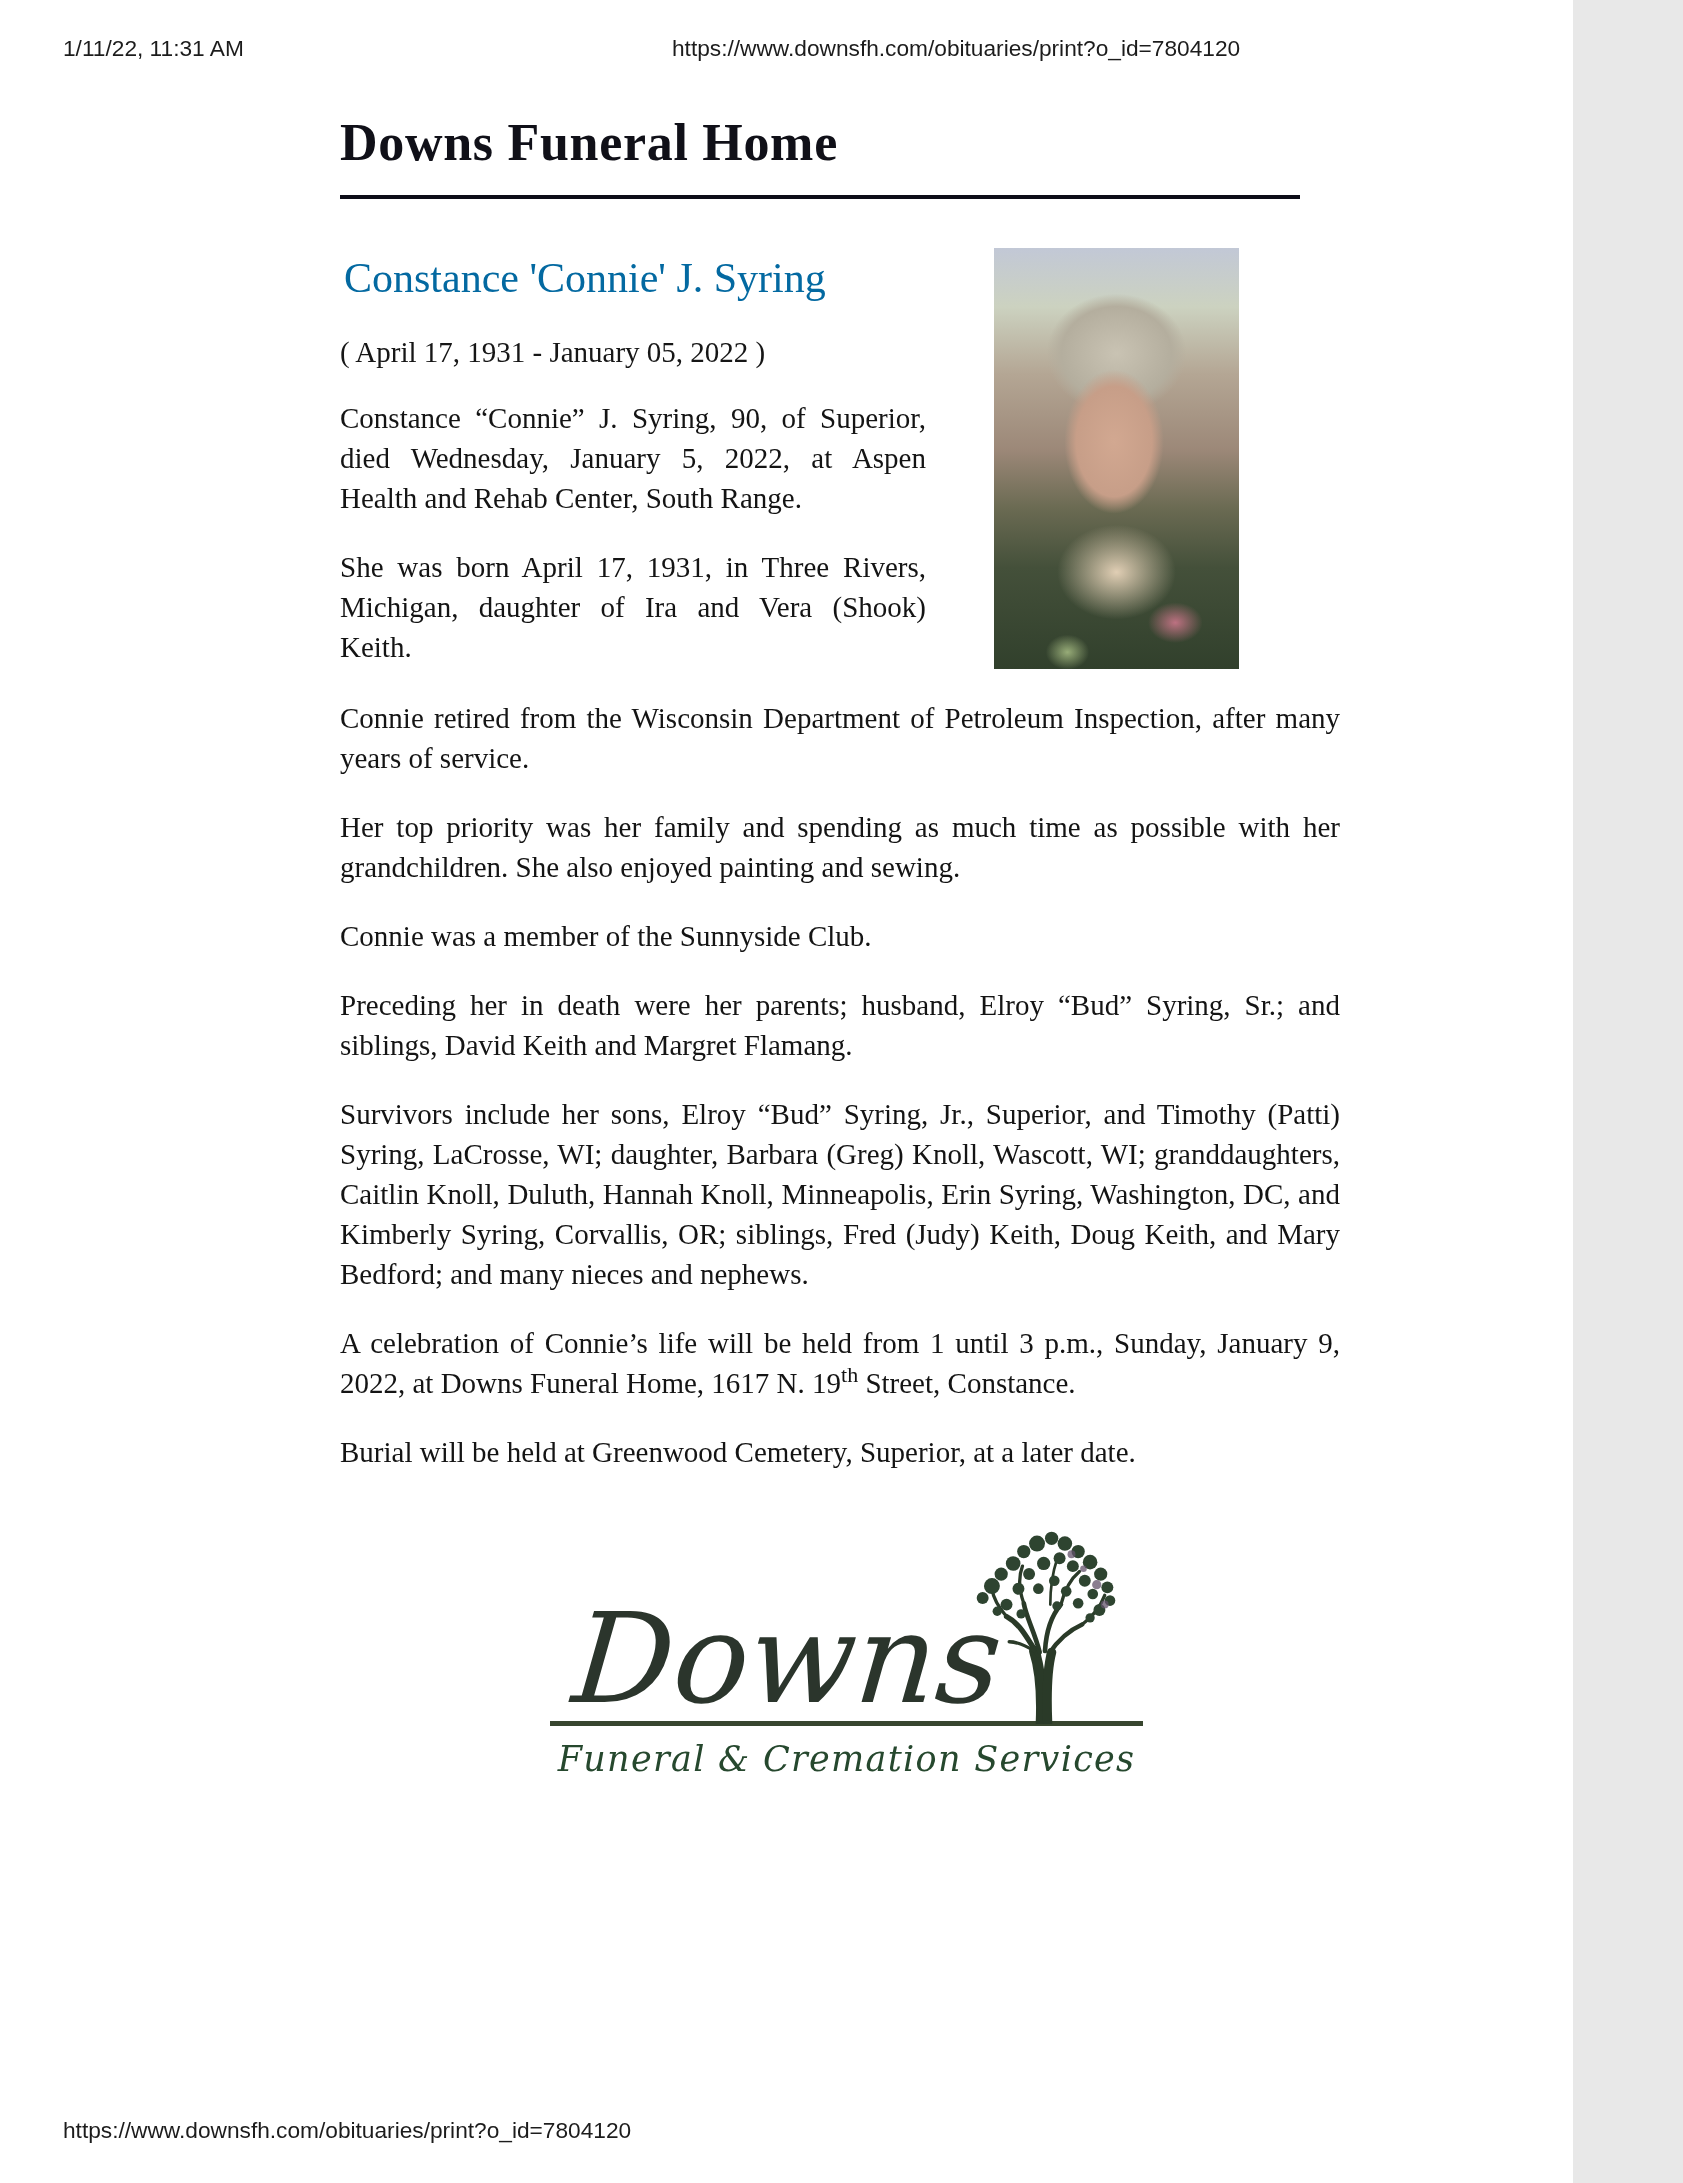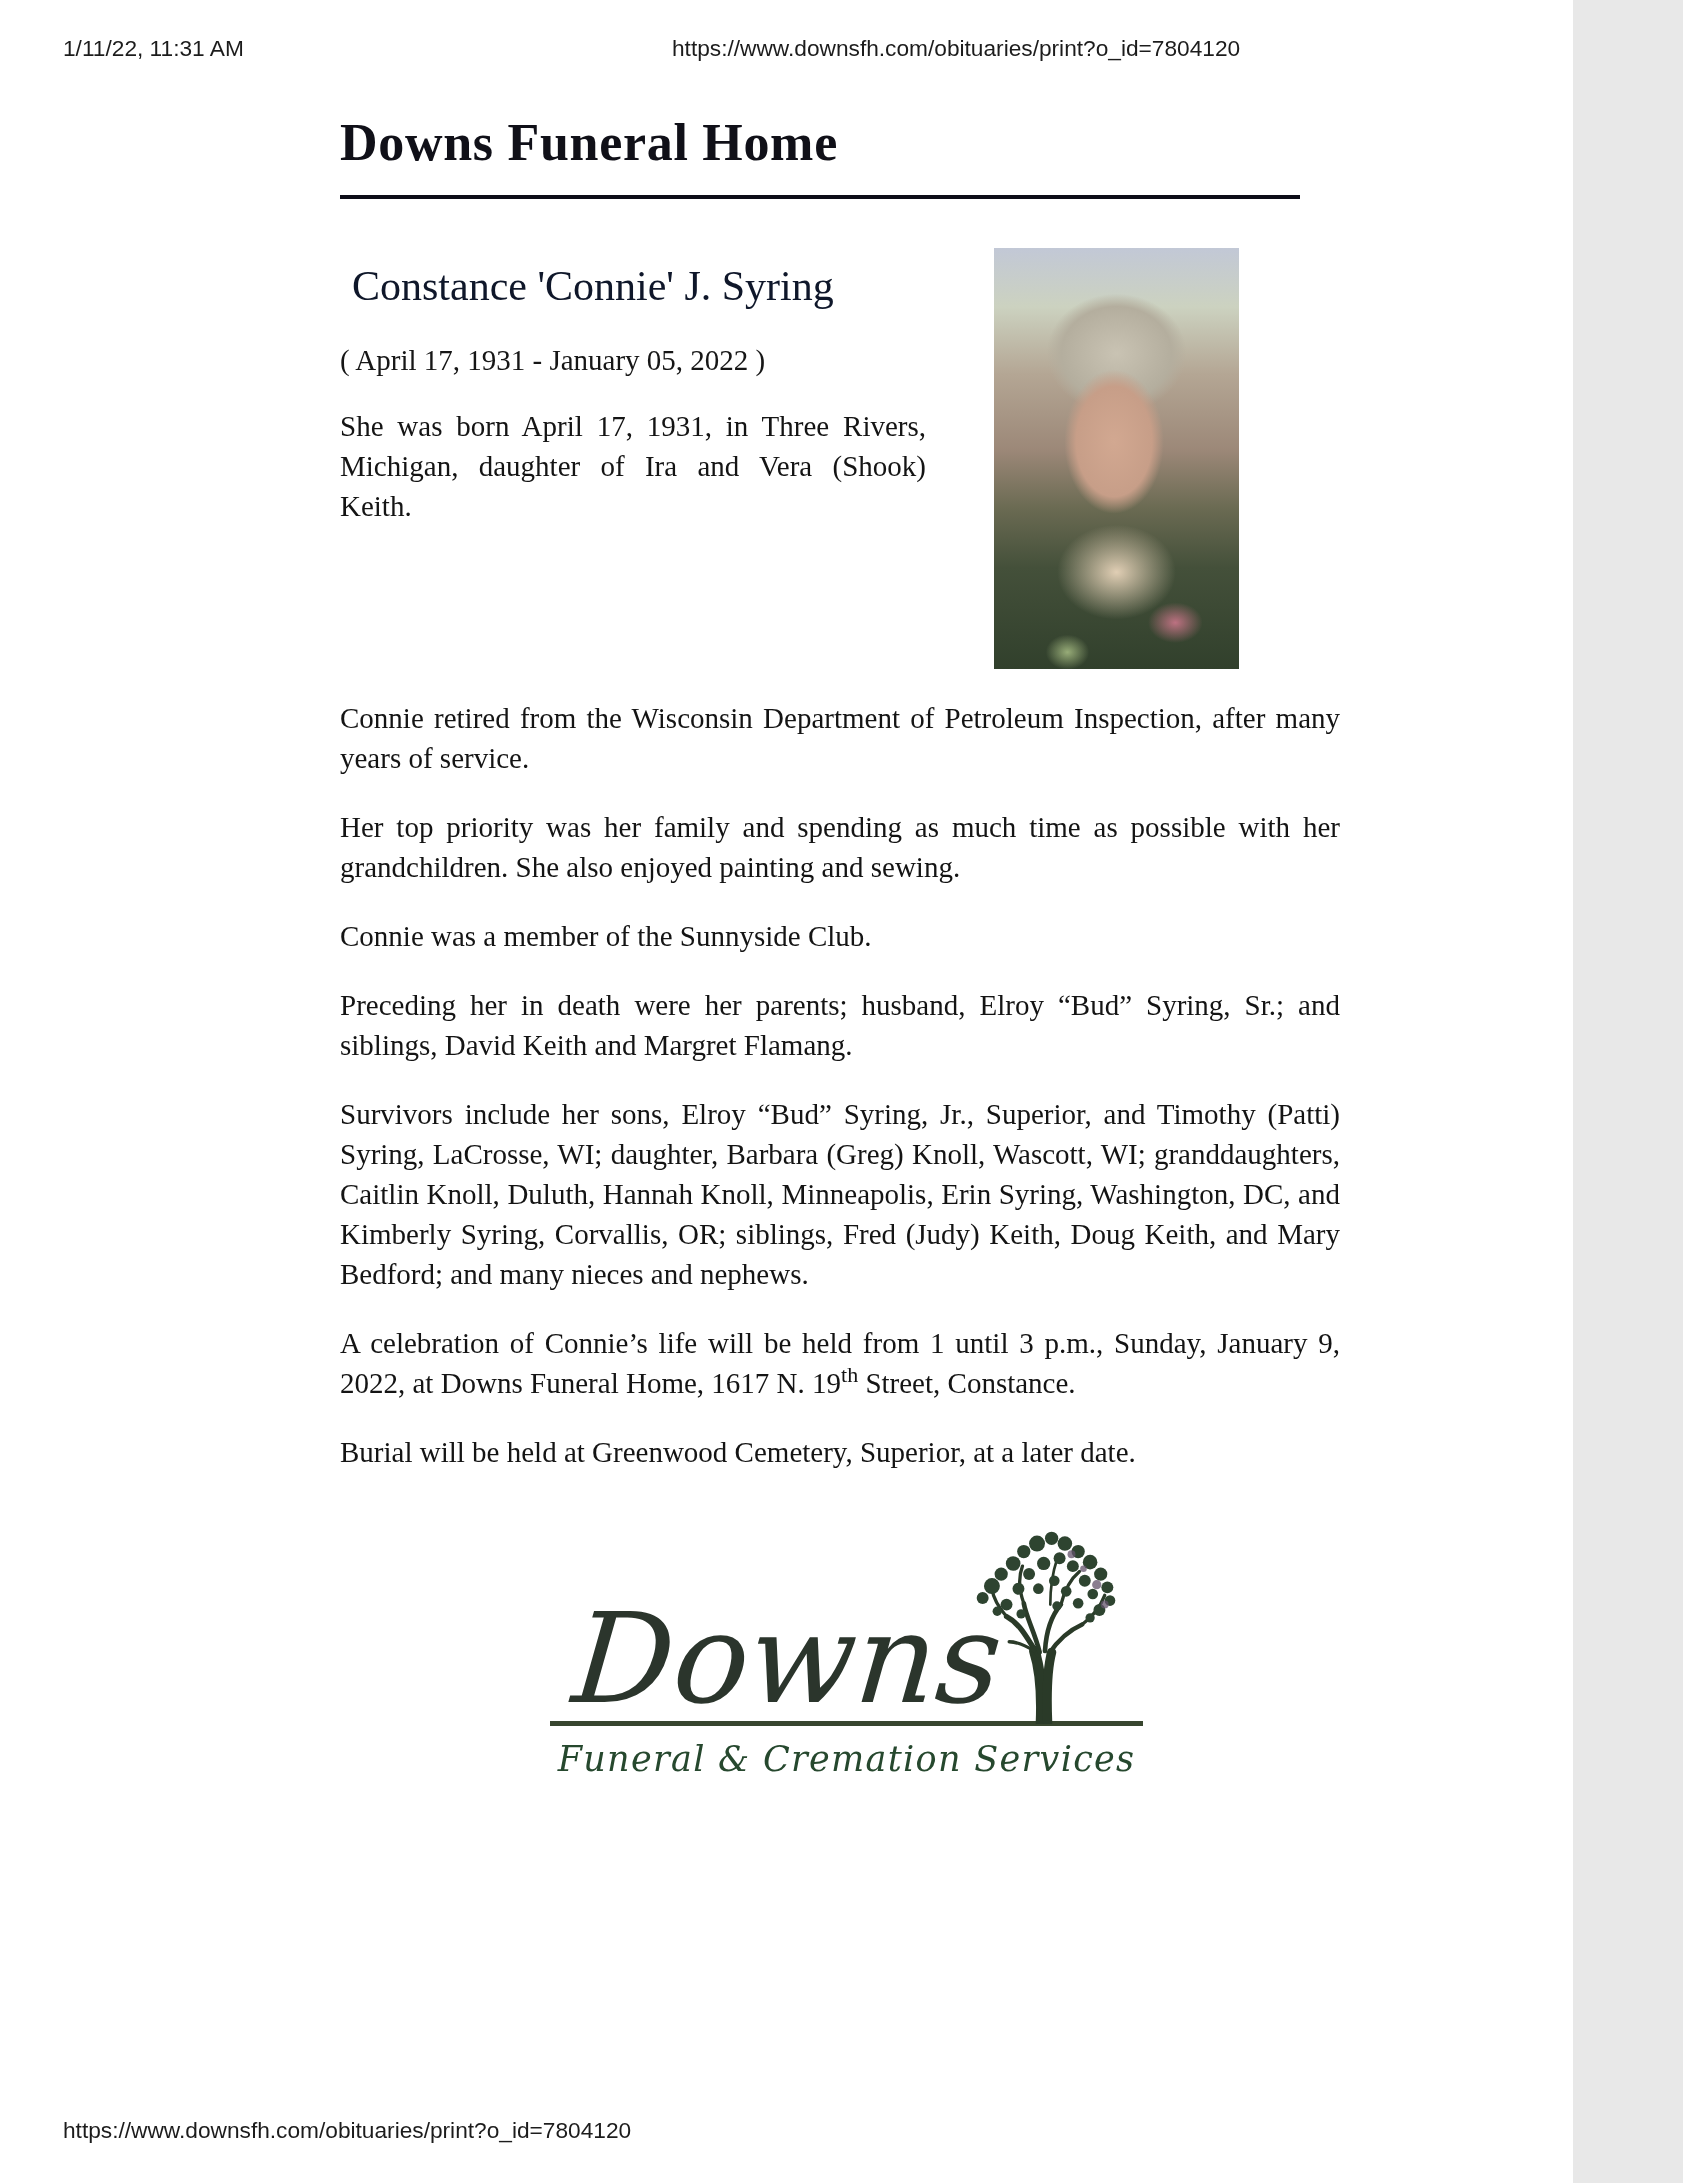--- a/index.html
+++ b/index.html
@@ -25,21 +25,21 @@
   
   .content { position:absolute; left:340px; top:113px; width:1000px; }
   h1.masthead {
     margin:0; font-size:52px; font-weight:bold; letter-spacing:0.7px; color:#101018;
   }
   .rule { margin-top:22.7px; width:960px; height:4.7px; background:#0d0d18; }
 
   .bio-row { display:flex; margin-top:49px; }
   .bio-text { width:586px; }
   h2.deceased {
-    margin:12px; font-size:42px; font-weight:normal; line-height:53px; color:#0f172a;
+    margin:4px; font-size:42px; font-weight:normal; line-height:53px; color:#0369a1;
   }
   .dates { margin-top:31px; font-size:29px; }
 
   p.body-p {
     margin:29px 0 0 0;
     font-size:29px; line-height:40px;
     text-align:justify; color:#141414;
   }
   sup.ord { font-size:22px; line-height:0; vertical-align:super; }
 
@@ -83,20 +83,21 @@
 
   <div class="content">
 
     <h1 class="masthead">Downs Funeral Home</h1>
     <div class="rule"></div>
 
     <div class="bio-row">
       <div class="bio-text">
         <h2 class="deceased">Constance 'Connie' J. Syring</h2>
         <div class="dates">( April 17, 1931 - January 05, 2022 )</div>
+        <p class="body-p">Constance “Connie” J. Syring, 90, of Superior, died Wednesday, January 5, 2022, at Aspen Health and Rehab Center, South Range.</p>
         <p class="body-p">She was born April 17, 1931, in Three Rivers, Michigan, daughter of Ira and Vera (Shook) Keith.</p>
       </div>
       <div class="photo"></div>
     </div>
 
     <p class="body-p">Connie retired from the Wisconsin Department of Petroleum Inspection, after many years of service.</p>
     <p class="body-p">Her top priority was her family and spending as much time as possible with her grandchildren. She also enjoyed painting and sewing.</p>
     <p class="body-p">Connie was a member of the Sunnyside Club.</p>
     <p class="body-p">Preceding her in death were her parents; husband, Elroy “Bud” Syring, Sr.; and siblings, David Keith and Margret Flamang.</p>
     <p class="body-p">Survivors include her sons, Elroy “Bud” Syring, Jr., Superior, and Timothy (Patti) Syring, LaCrosse, WI; daughter, Barbara (Greg) Knoll, Wascott, WI; granddaughters, Caitlin Knoll, Duluth, Hannah Knoll, Minneapolis, Erin Syring, Washington, DC, and Kimberly Syring, Corvallis, OR; siblings, Fred (Judy) Keith, Doug Keith, and Mary Bedford; and many nieces and nephews.</p>

